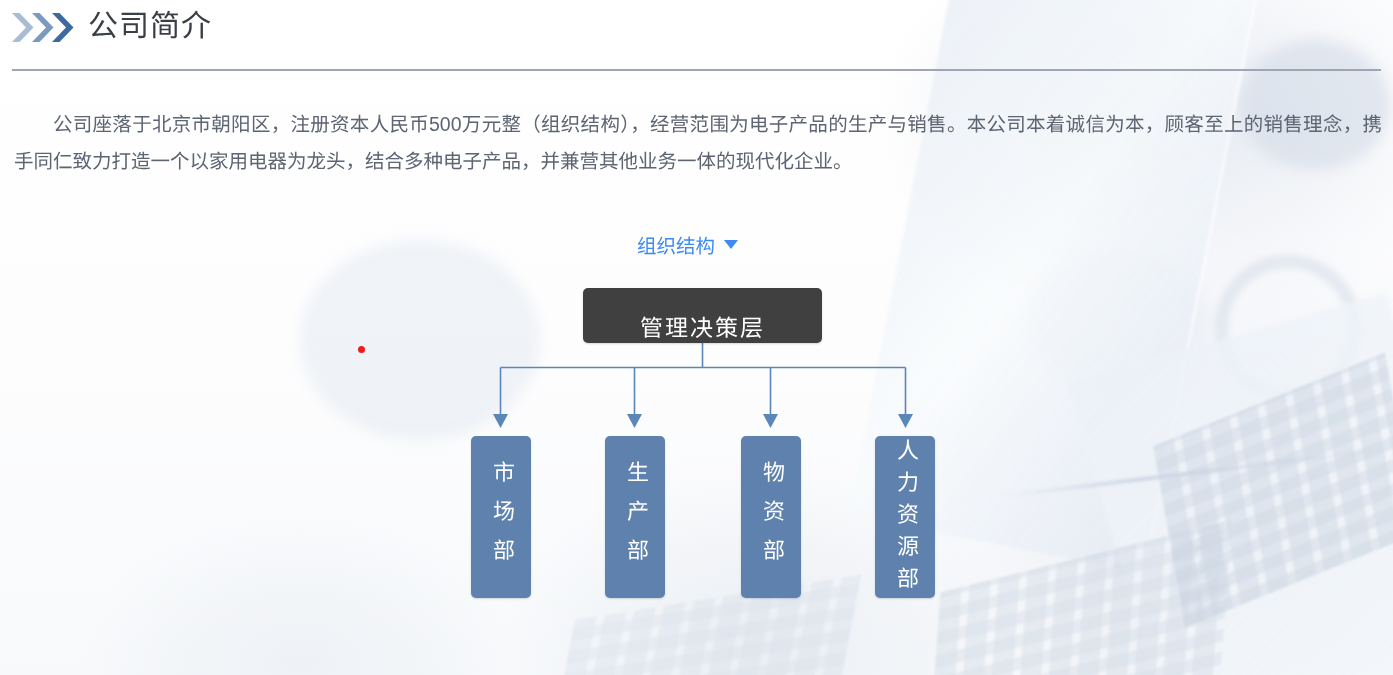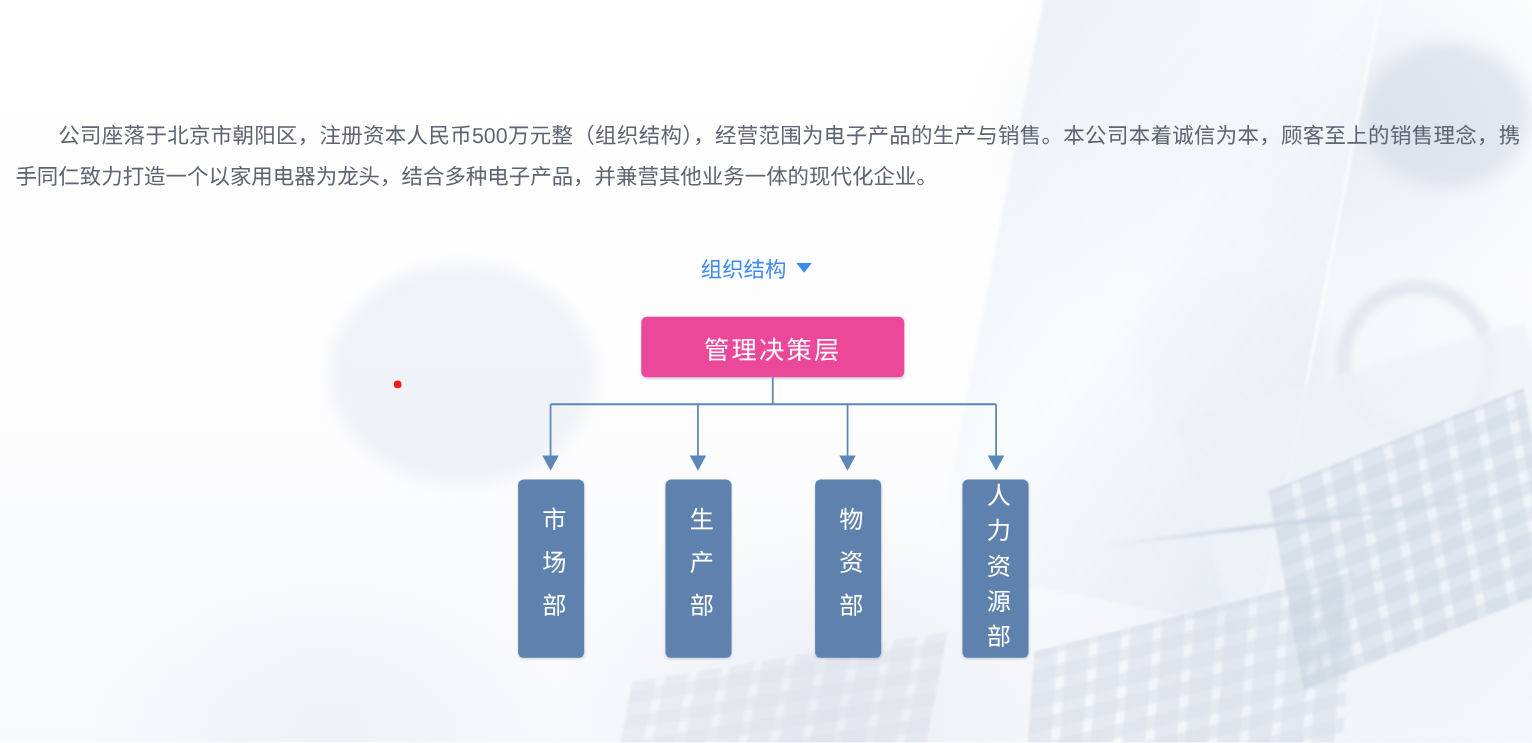--- a/index.html
+++ b/index.html
@@ -205,23 +205,24 @@
     color: #ffffff;
     display: flex;
     align-items: center;
     justify-content: center;
     cursor: pointer;
     box-shadow: 0 1px 2px rgba(60,85,120,0.22);
   }
   #node-root {
     left: 583px; top: 288px;
     width: 239px; height: 55px;
-    background: #ec4899;
+    background: #404040;
     font-size: 23px;
     letter-spacing: 2px;
+    align-items: flex-end;
   }
   .node-child {
     top: 436px;
     width: 60px; height: 162px;
     background: #5e82ad;
     font-size: 22px;
   }
   .node-child .vtext {
     writing-mode: vertical-rl;
     text-orientation: upright;
@@ -251,20 +252,29 @@
   <div class="wm-lid"></div>
   <div class="wm-lid2"></div>
   <div class="wm-cable"></div>
   <div class="wm-keys wm-keys-a"></div>
   <div class="wm-keys wm-keys-b"></div>
   <div class="wm-keys wm-keys-c"></div>
 </div>
 
 <div id="page">
 
+  <div id="header">
+    <svg id="chevron-group" viewBox="0 0 72 33">
+      <path d="M2 2 L16 16.5 L2 31 L9.5 31 L23.5 16.5 L9.5 2 Z" fill="#a8bdd4"></path>
+      <path d="M22 2 L36 16.5 L22 31 L29.5 31 L43.5 16.5 L29.5 2 Z" fill="#7c9ac0"></path>
+      <path d="M42 2 L56 16.5 L42 31 L49.5 31 L63.5 16.5 L49.5 2 Z" fill="#3d6a9e"></path>
+    </svg>
+    <div id="page-title">公司简介</div>
+    <div id="header-divider"></div>
+  </div>
 
   <div id="intro-paragraph">公司座落于北京市朝阳区，注册资本人民币500万元整（组织结构），经营范围为电子产品的生产与销售。本公司本着诚信为本，顾客至上的销售理念，携手同仁致力打造一个以家用电器为龙头，结合多种电子产品，并兼营其他业务一体的现代化企业。</div>
 
   <div id="org-chart">
 
     <div id="org-chart-label"><span>组织结构</span><span class="caret"></span></div>
 
     <div id="red-dot"></div>
 
     <svg id="connector-svg" viewBox="0 0 1393 675">

